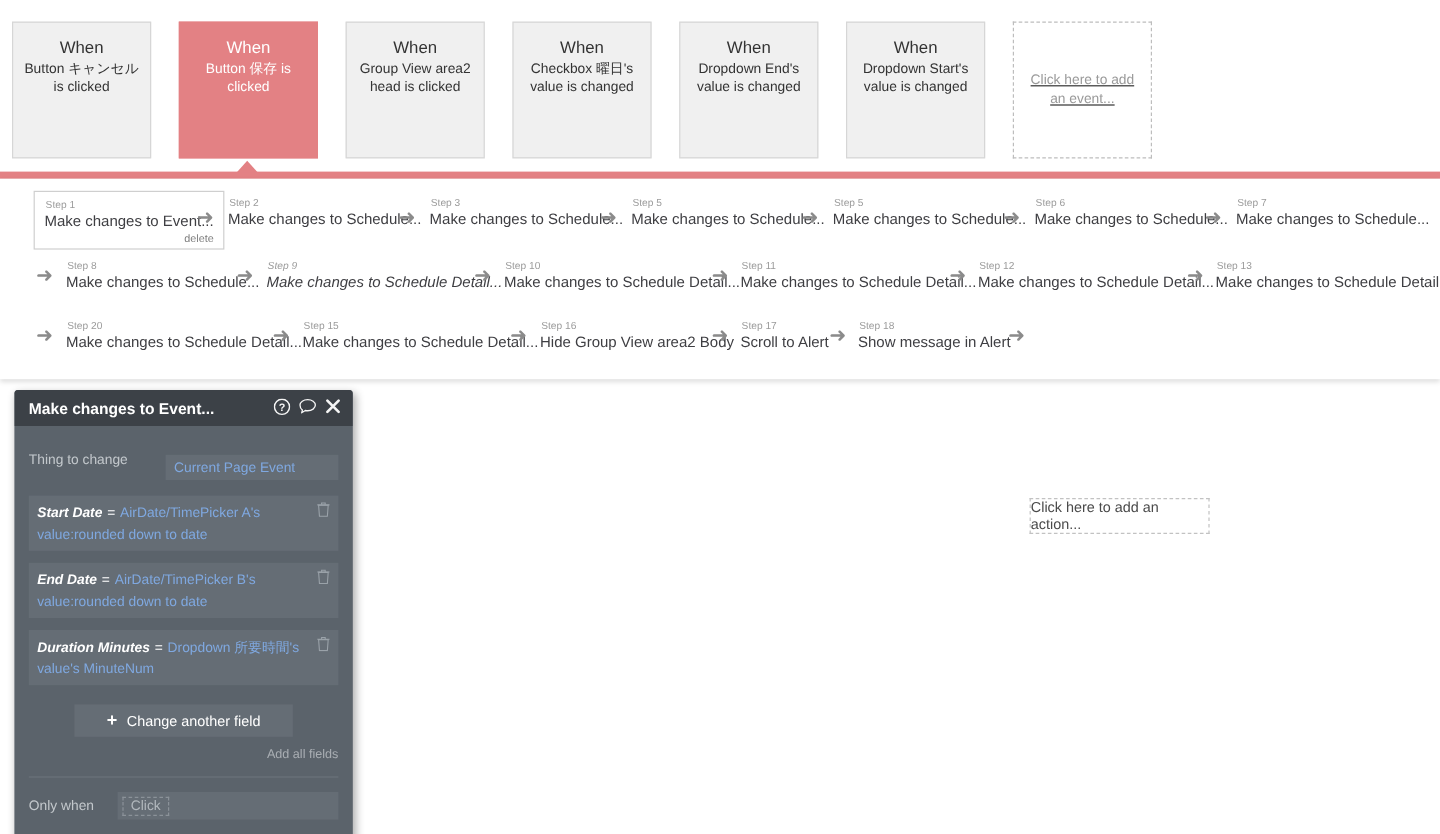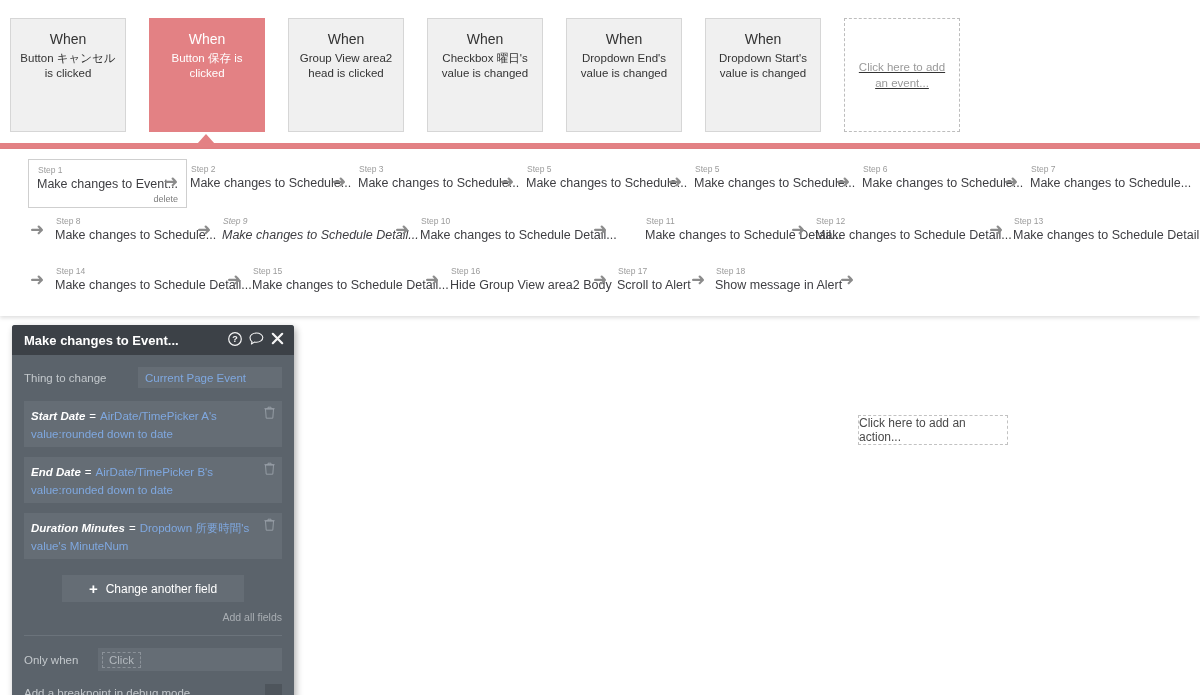--- a/index.html
+++ b/index.html
@@ -189,20 +189,21 @@
   .sel-box {
     flex: 1;
     background: #656d75;
     height: 21px;
     color: #7fa8e0;
     font-size: 11.5px;
     display: flex;
     align-items: center;
     padding-left: 7px;
     cursor: pointer;
+    margin-top: 12px;
   }
   .field-row {
     background: #656d75;
     margin-bottom: 10px;
     padding: 5px 7px 5px 7px;
     position: relative;
     cursor: pointer;
     display: flex;
   }
   .field-row .txtwrap { flex: 1; padding-right: 6px; }
@@ -381,42 +382,42 @@
         <div class="step-label">Make changes to Schedule...</div>
       </div>
       <div class="step-item" style="left: 222px; top: 5px; font-style: italic;">
         <div class="step-num">Step 9</div>
         <div class="step-label">Make changes to Schedule Detail...</div>
       </div>
       <div class="step-item" style="left: 420px; top: 5px;">
         <div class="step-num">Step 10</div>
         <div class="step-label">Make changes to Schedule Detail...</div>
       </div>
-      <div class="step-item" style="left: 617px; top: 5px; margin-left: 28px;">
+      <div class="step-item" style="left: 617px; top: 5px;">
         <div class="step-num">Step 11</div>
         <div class="step-label">Make changes to Schedule Detail...</div>
       </div>
       <div class="step-item" style="left: 815px; top: 5px;">
         <div class="step-num">Step 12</div>
         <div class="step-label">Make changes to Schedule Detail...</div>
       </div>
       <div class="step-item" style="left: 1013px; top: 5px;">
         <div class="step-num">Step 13</div>
         <div class="step-label">Make changes to Schedule Detail...</div>
       </div>
       <div class="arrow" style="left: 30px; top: 10px;">➜</div>
       <div class="arrow" style="left: 197px; top: 10px;">➜</div>
       <div class="arrow" style="left: 395px; top: 10px;">➜</div>
       <div class="arrow" style="left: 593px; top: 10px;">➜</div>
       <div class="arrow" style="left: 791px; top: 10px;">➜</div>
       <div class="arrow" style="left: 989px; top: 10px;">➜</div>
     </div>
   <div class="step-row" id="step-row-3">
       <div class="step-item" style="left: 55px; top: 5px;">
-        <div class="step-num">Step 14</div>
+        <div class="step-num">Step 20</div>
         <div class="step-label">Make changes to Schedule Detail...</div>
       </div>
       <div class="step-item" style="left: 252px; top: 5px;">
         <div class="step-num">Step 15</div>
         <div class="step-label">Make changes to Schedule Detail...</div>
       </div>
       <div class="step-item" style="left: 450px; top: 5px;">
         <div class="step-num">Step 16</div>
         <div class="step-label">Hide Group View area2 Body</div>
       </div>

